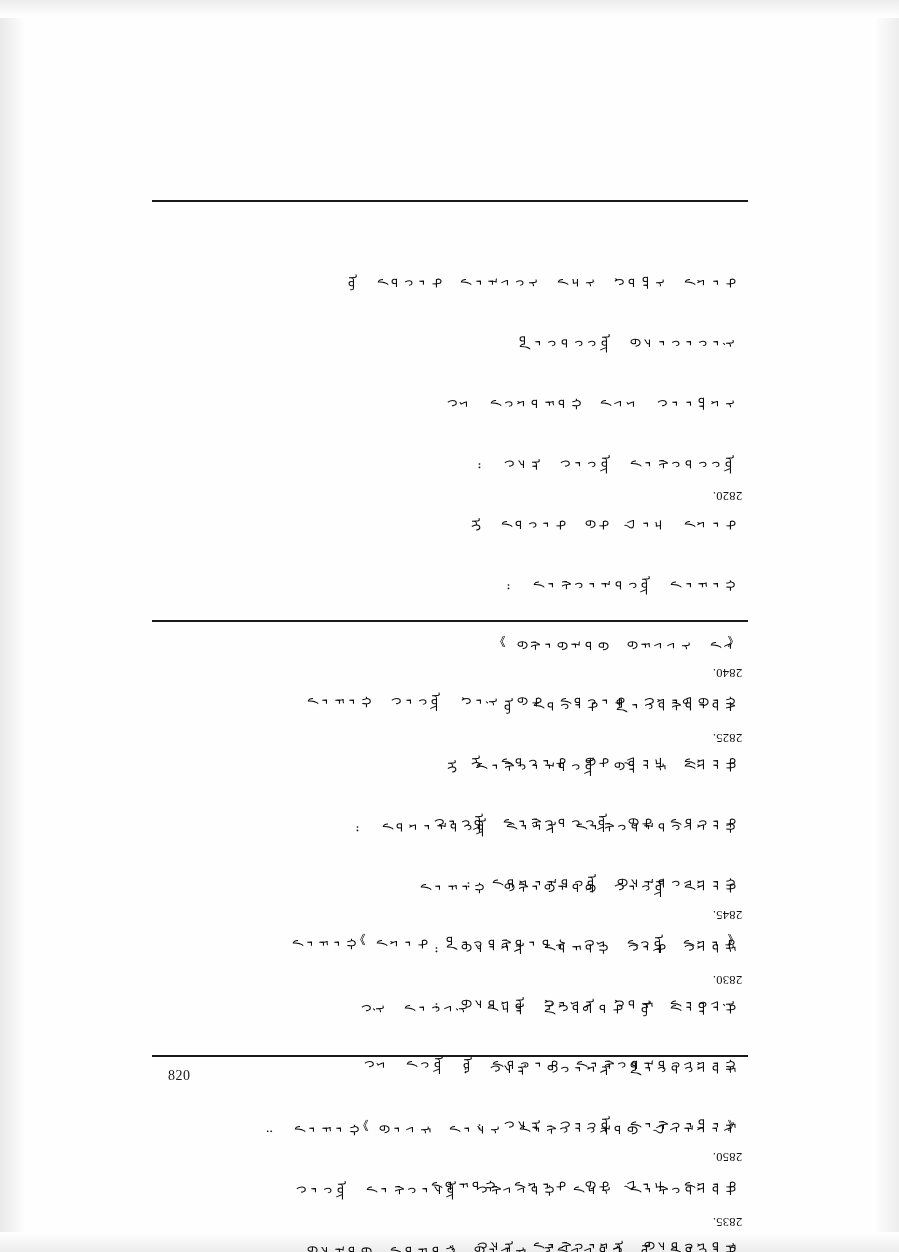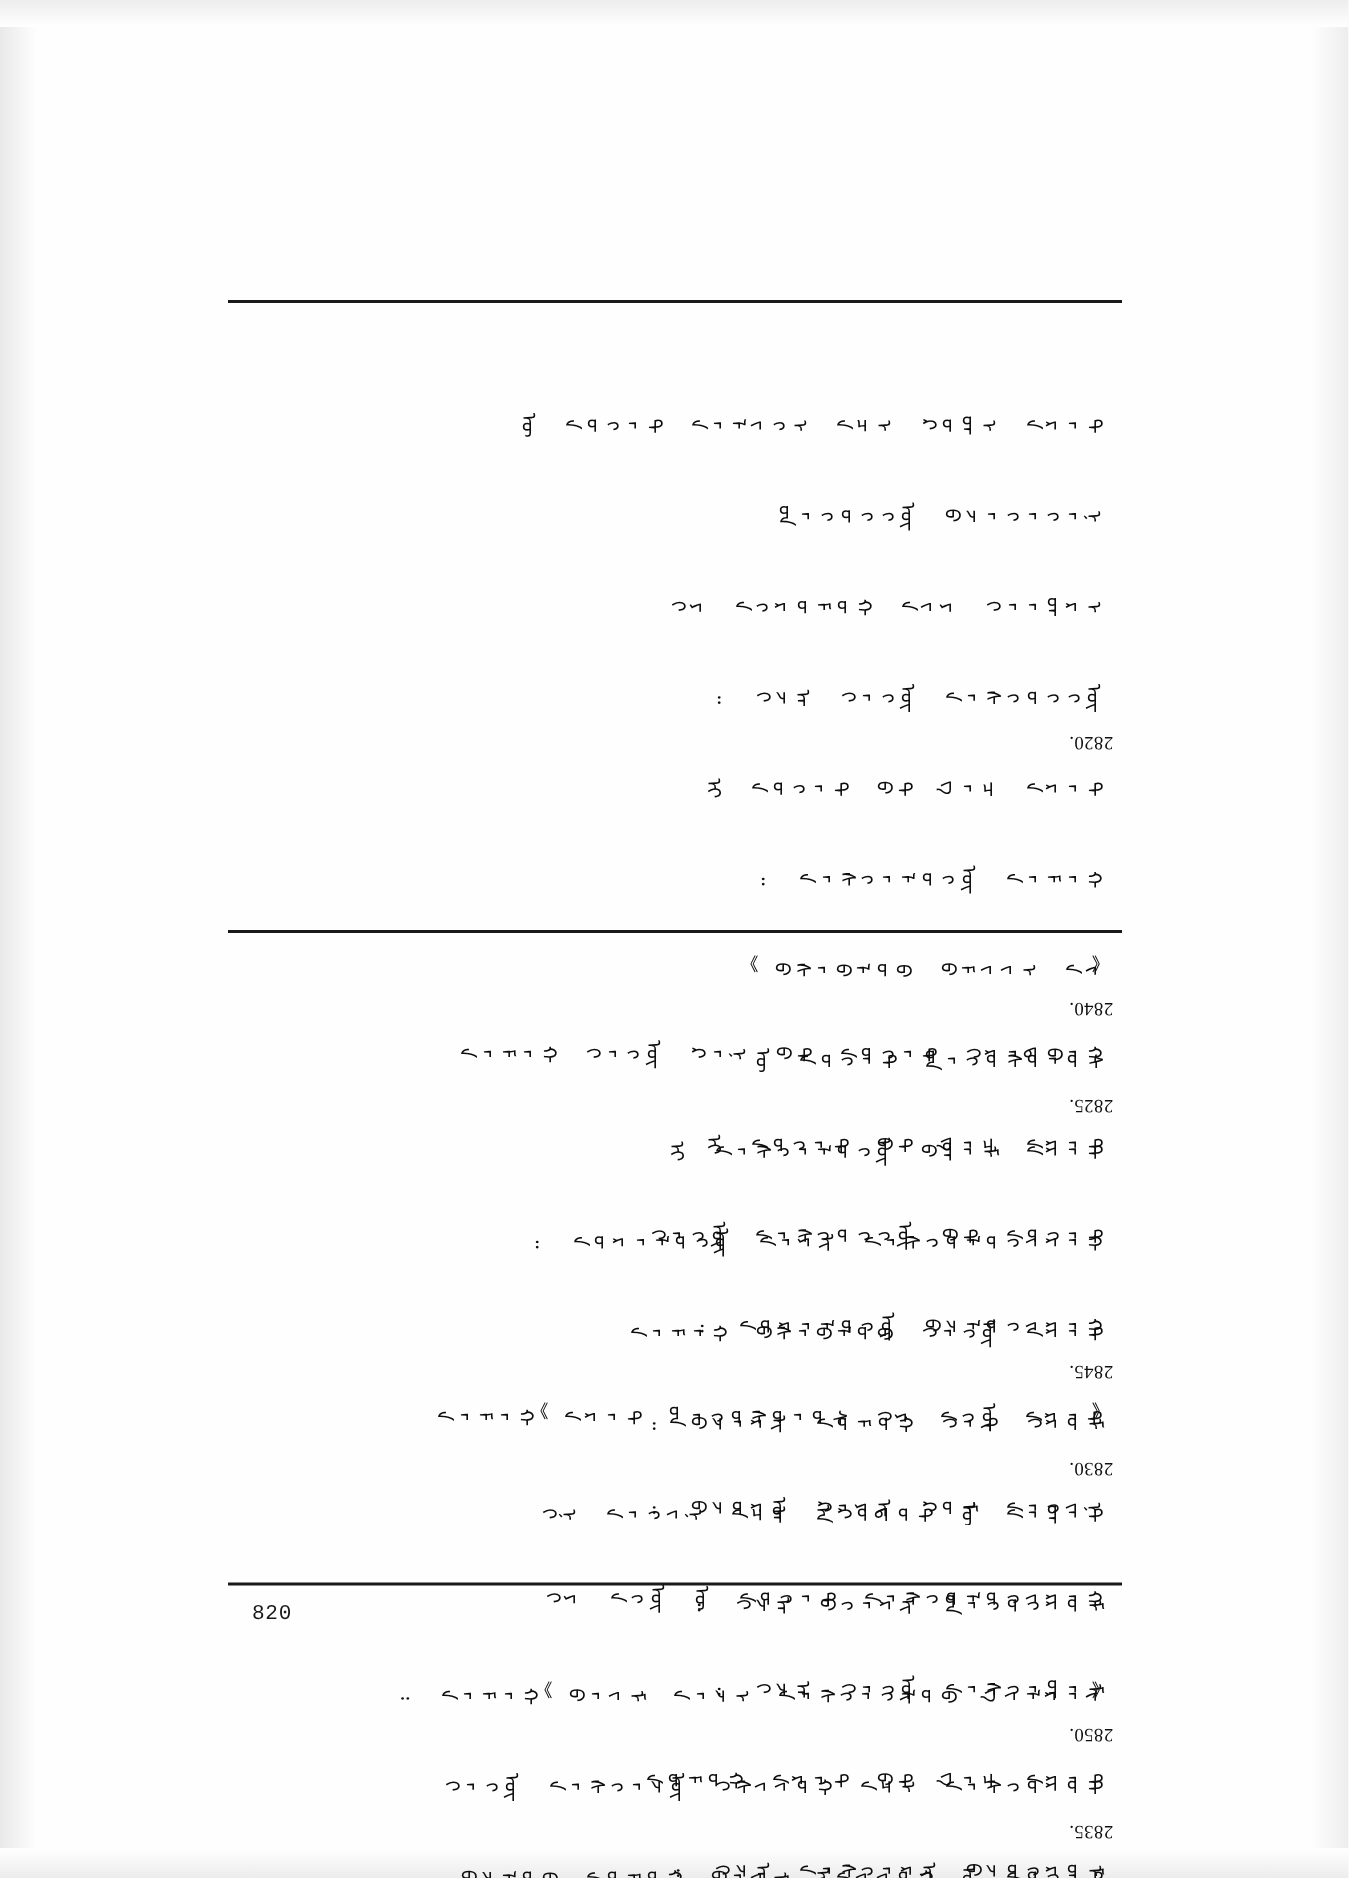--- a/index.html
+++ b/index.html
@@ -62,21 +62,21 @@
   .rule-mid    { left: 152px; top: 620px;  width: 596px; }
   .rule-bottom { left: 152px; top: 1055px; width: 596px; }
 
   
   .folio {
     position: absolute;
     left: 168px;
     top: 1068px;
     font-size: 14px;
     letter-spacing: 0.5px;
-    font-family: Liberation Mono, monospace;
+    font-family: Liberation Serif, serif;
     color: #1a1a1a;
   }
 
   
   
 
   .block {
     position: absolute;
     transform-origin: top left;
   }

